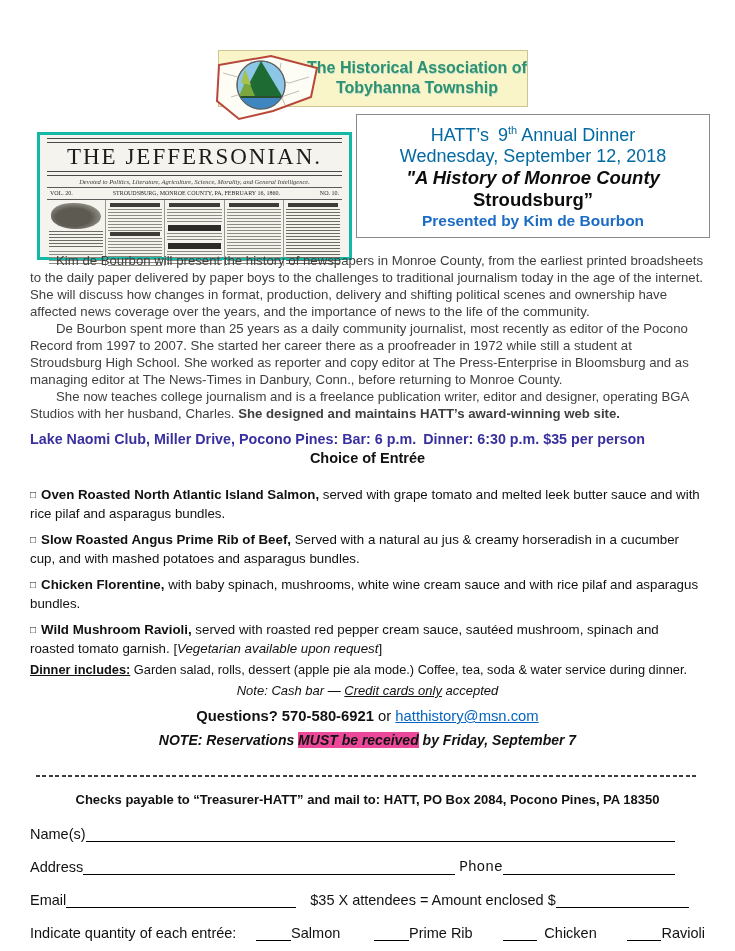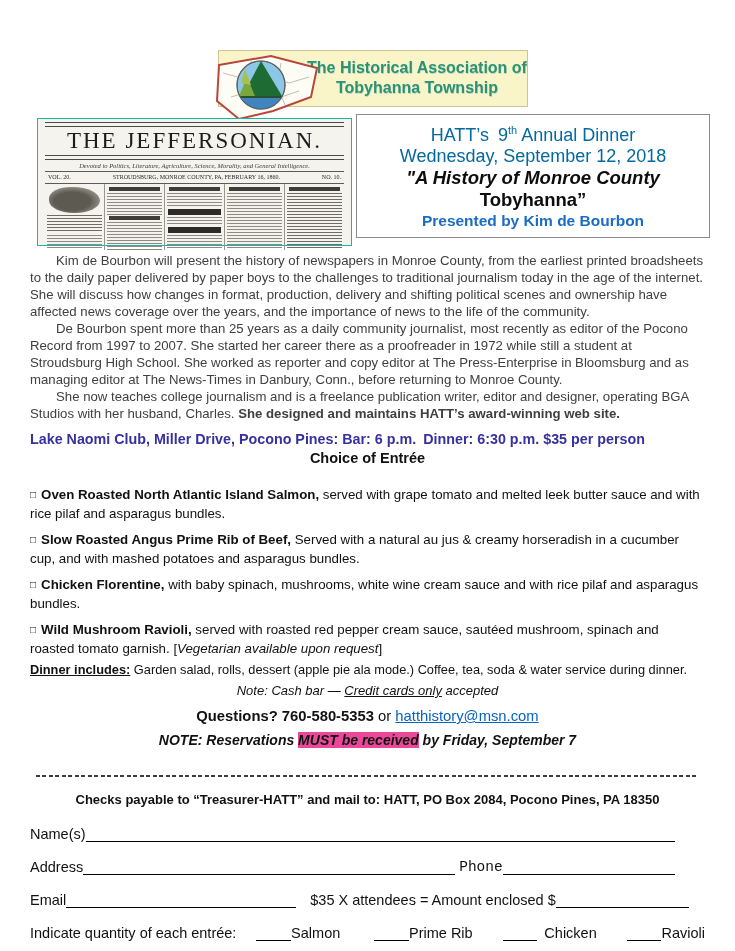--- a/index.html
+++ b/index.html
@@ -16,22 +16,22 @@
   }
   .banner-text {
     margin-left:88px; text-align:center; padding-top:7px;
     font-size:16px; font-weight:bold; color:#2e9271; line-height:20px;
     text-shadow:0.5px 0.5px 0 #bcd9cd;
   }
   .logo { position:absolute; left:-8px; top:2px; width:112px; height:72px; }
 
   
   .newspaper {
-    position:absolute; left:37px; top:118px; width:315px; height:128px;
-    background:#f5f3ee; border:1px solid #14b8a6; box-sizing:border-box;
+    position:absolute; left:37px; top:132px; width:315px; height:128px;
+    background:#f5f3ee; border:3px solid #14b8a6; box-sizing:border-box;
     padding:3px 7px; color:#222;
   }
   .np-double { height:3px; border-top:1px solid #4a4a4a; border-bottom:1px solid #4a4a4a; }
   .np-rule { border-top:1px solid #5a5a5a; height:0; }
   .np-masthead {
     font-family:"Liberation Serif", serif; font-size:23px; letter-spacing:2px;
     text-align:center; line-height:28px; color:#1c1c1c; white-space:nowrap;
   }
   .np-subtitle {
     font-family:"Liberation Serif", serif; font-style:italic; font-size:6.5px;
@@ -176,21 +176,21 @@
         <div class="np-head-bar"></div>
         <div class="faux-dark" style="height:60px;margin-top:2px"></div>
       </div>
     </div>
   </div>
 
   <div class="event-box">
     <div class="ev-line1"><span>HATT’s 9</span><sup>th</sup><span> Annual Dinner</span></div>
     <div class="ev-line2">Wednesday, September 12, 2018</div>
     <div class="ev-title1">"A History of Monroe County</div>
-    <div class="ev-title2">Tobyhanna”</div>
+    <div class="ev-title2">Stroudsburg”</div>
     <div class="ev-presenter">Presented by Kim de Bourbon</div>
   </div>
 
   <div class="content">
     <p class="intro">Kim de Bourbon will present the history of newspapers in Monroe County, from the earliest printed broadsheets to the daily paper delivered by paper boys to the challenges to traditional journalism today in the age of the internet. She will discuss how changes in format, production, delivery and shifting political scenes and ownership have affected news coverage over the years, and the importance of news to the life of the community.</p>
     <p class="intro">De Bourbon spent more than 25 years as a daily community journalist, most recently as editor of the Pocono Record from 1997 to 2007. She started her career there as a proofreader in 1972 while still a student at Stroudsburg High School. She worked as reporter and copy editor at The Press-Enterprise in Bloomsburg and as managing editor at The News-Times in Danbury, Conn., before returning to Monroe County.</p>
     <p class="intro"><span>She now teaches college journalism and is a freelance publication writer, editor and designer, operating BGA Studios with her husband, Charles. </span><b>She designed and maintains HATT’s award-winning web site.</b></p>
 
     <div class="venue">Lake Naomi Club, Miller Drive, Pocono Pines: Bar: 6 p.m. Dinner: 6:30 p.m. $35 per person</div>
 
@@ -211,21 +211,21 @@
 
     <div class="dinner">
       <span class="dlabel">Dinner includes:</span><span> Garden salad, rolls, dessert (apple pie ala mode.) Coffee, tea, soda &amp; water service during dinner.</span>
     </div>
 
     <div class="cash-note">
       <span>Note: Cash bar — </span><span class="u">Credit cards only</span><span> accepted</span>
     </div>
 
     <div class="questions">
-      <span class="qb">Questions? 760-580-5353</span><span> or </span><a>hatthistory@msn.com</a>
+      <span class="qb">Questions? 570-580-6921</span><span> or </span><a>hatthistory@msn.com</a>
     </div>
 
     <div class="note2">
       <span>NOTE: Reservations </span><span class="hl">MUST be received</span><span> by Friday, September 7</span>
     </div>
 
     <div class="divider"></div>
 
     <div class="checks">Checks payable to “Treasurer-HATT” and mail to: HATT, PO Box 2084, Pocono Pines, PA 18350</div>
 

